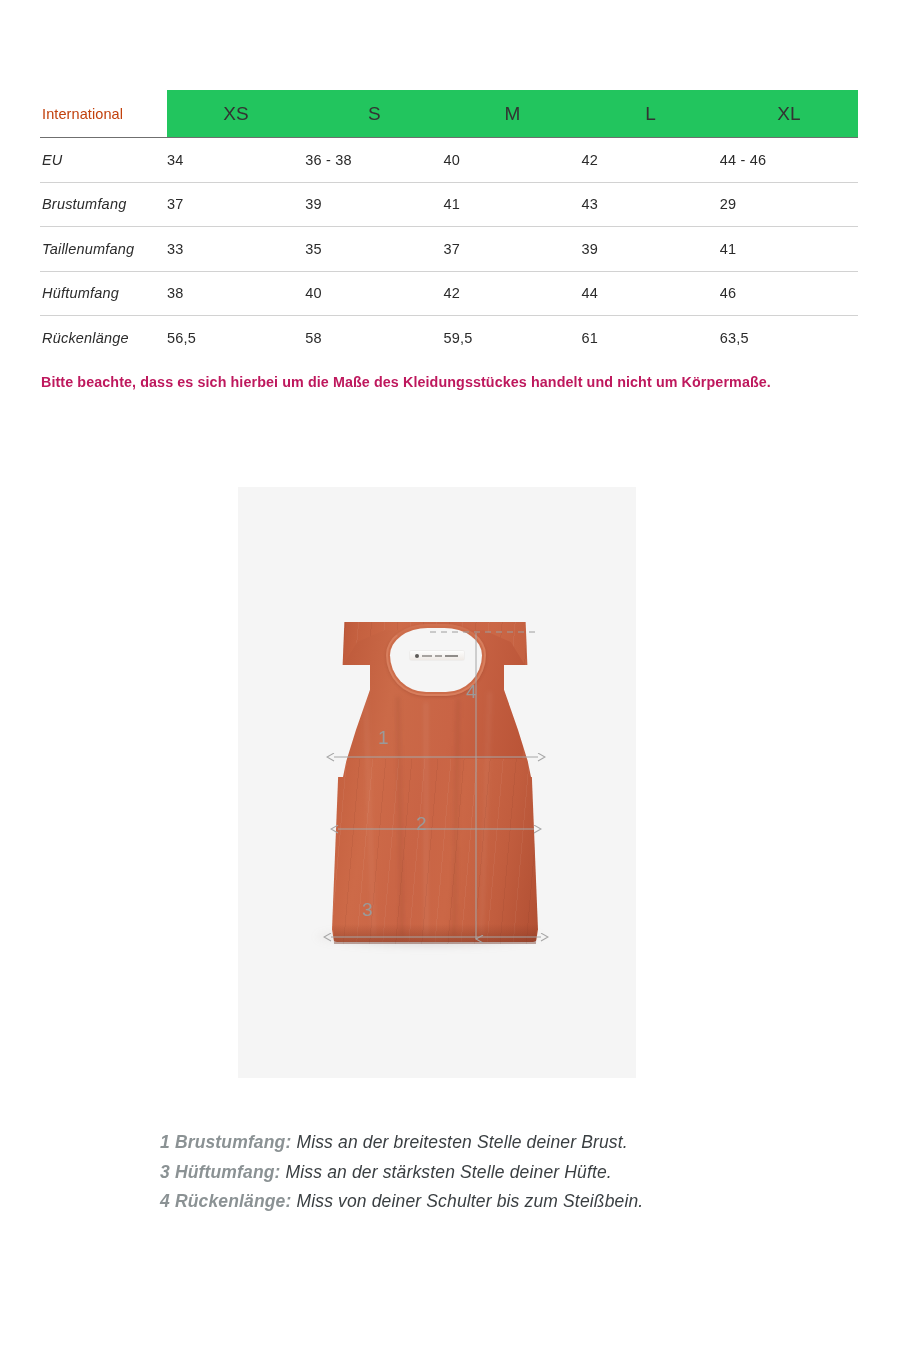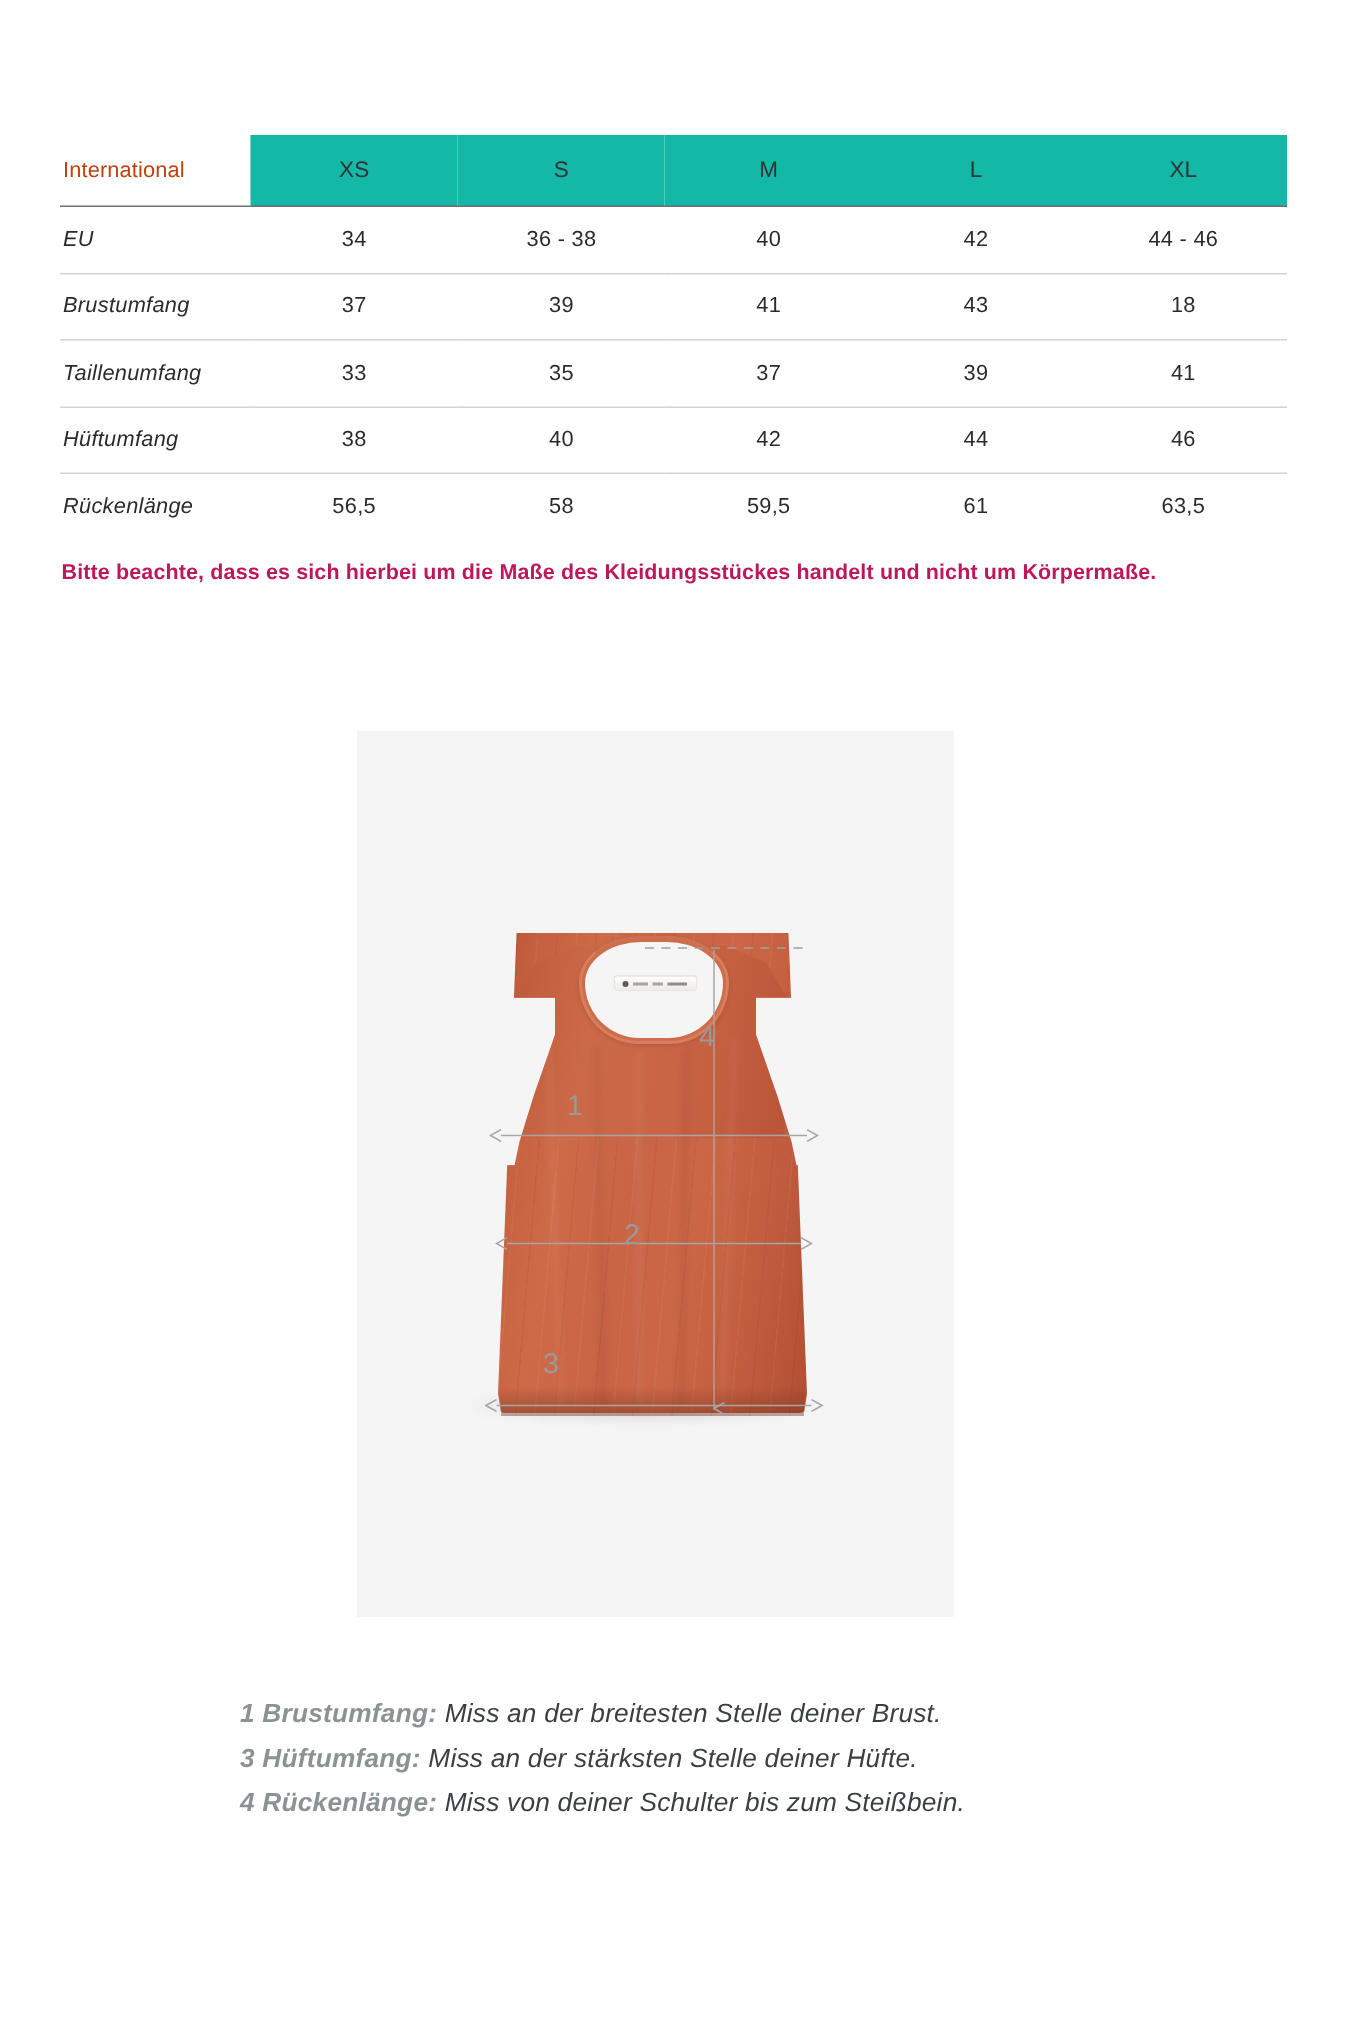--- a/index.html
+++ b/index.html
@@ -22,23 +22,23 @@
     left: 40px;
     top: 90px;
     width: 818px;
     border-collapse: collapse;
     table-layout: fixed;
   }
   .size-table col.label-col { width: 127px; }
   .size-table col.size-col  { width: 138.2px; }
 
   .size-table thead th {
-    background: #14b8a6;
+    background: #22c55e;
     font-weight: 400;
-    font-size: 15px;
+    font-size: 19px;
     color: #333333;
     height: 47px;
     vertical-align: middle;
     text-align: center;
     border: none;
     padding: 0;
     letter-spacing: .1px;
   }
   .size-table thead th.row-head {
     background: #ffffff;
@@ -47,21 +47,20 @@
     font-size: 14.5px;
     color: #c2410c;
   }
   .size-table thead tr {
     border-bottom: 1.4px solid #6f6f6f;
   }
 
   .size-table tbody td {
     height: 43.5px;
     vertical-align: middle;
-    text-align: center;
     font-size: 14.5px;
     color: #2b2b2b;
     border-bottom: 1px solid #d2d2d2;
     padding: 0;
     letter-spacing: .2px;
   }
   .size-table tbody td.row-head {
     text-align: left;
     padding-left: 2px;
     font-style: italic;
@@ -324,21 +323,21 @@
       <td>40</td>
       <td>42</td>
       <td>44 - 46</td>
     </tr>
     <tr>
       <td class="row-head">Brustumfang</td>
       <td>37</td>
       <td>39</td>
       <td>41</td>
       <td>43</td>
-      <td>18</td>
+      <td>29</td>
     </tr>
     <tr>
       <td class="row-head">Taillenumfang</td>
       <td>33</td>
       <td>35</td>
       <td>37</td>
       <td>39</td>
       <td>41</td>
     </tr>
     <tr>

